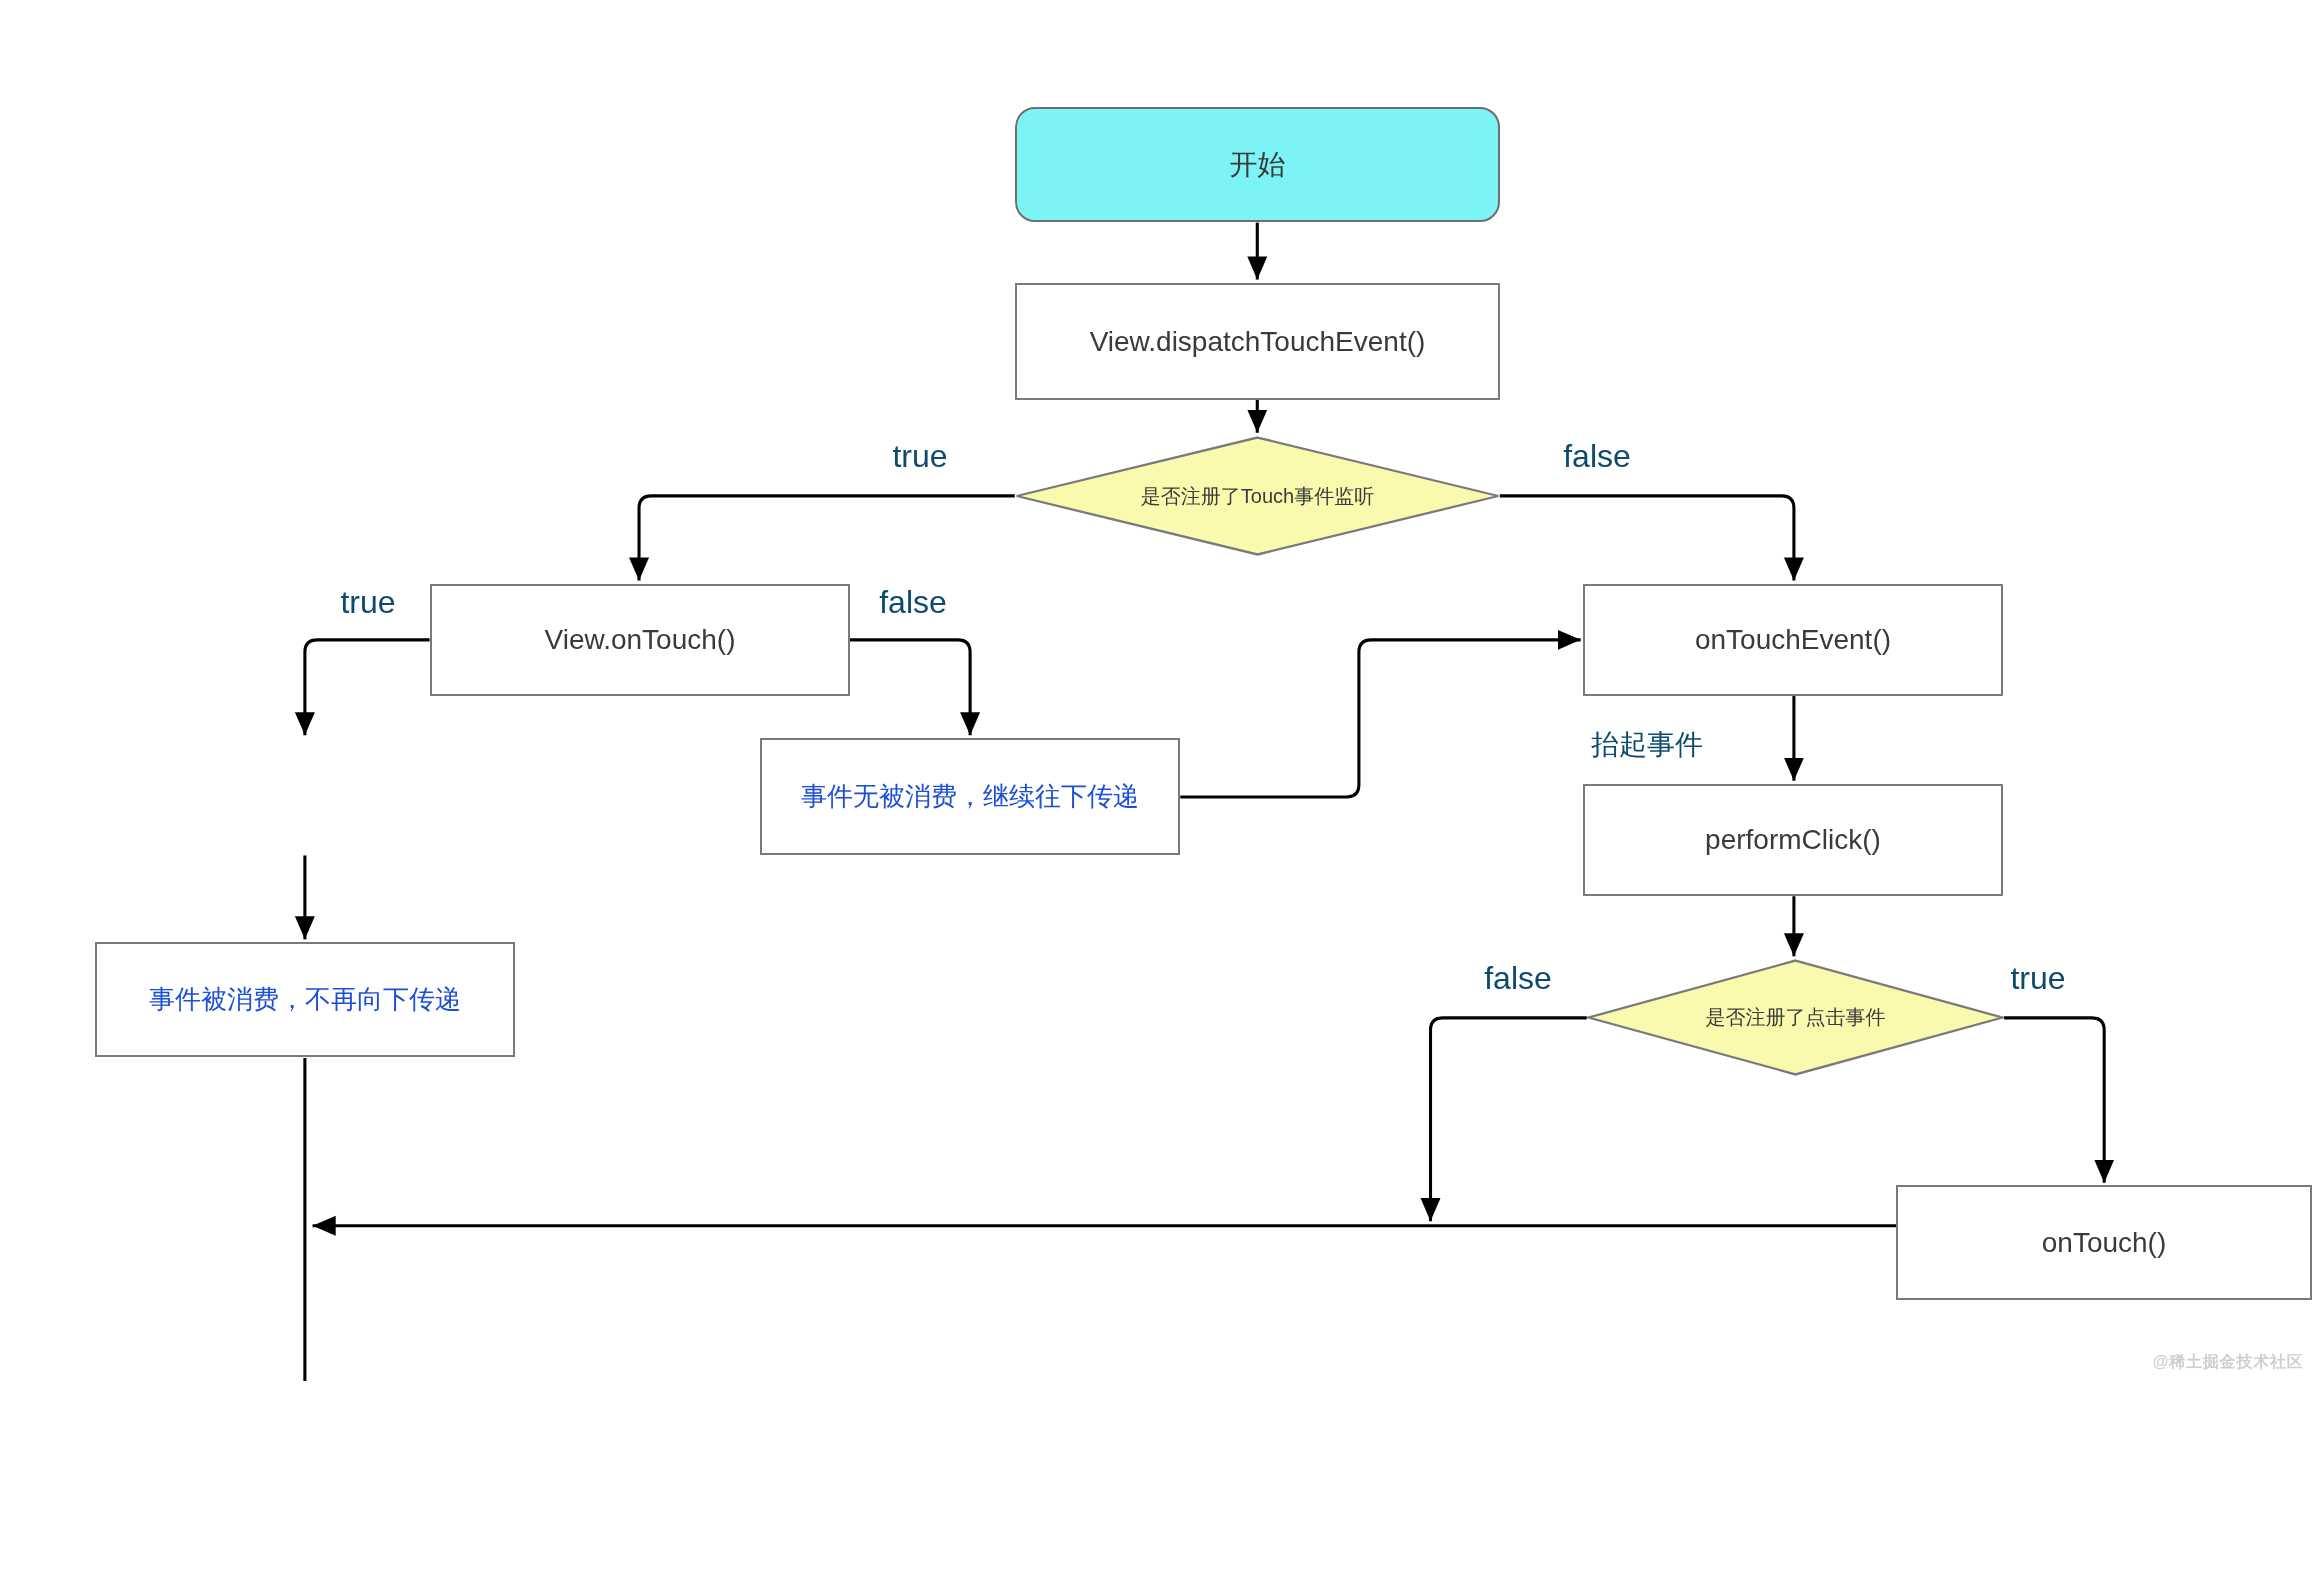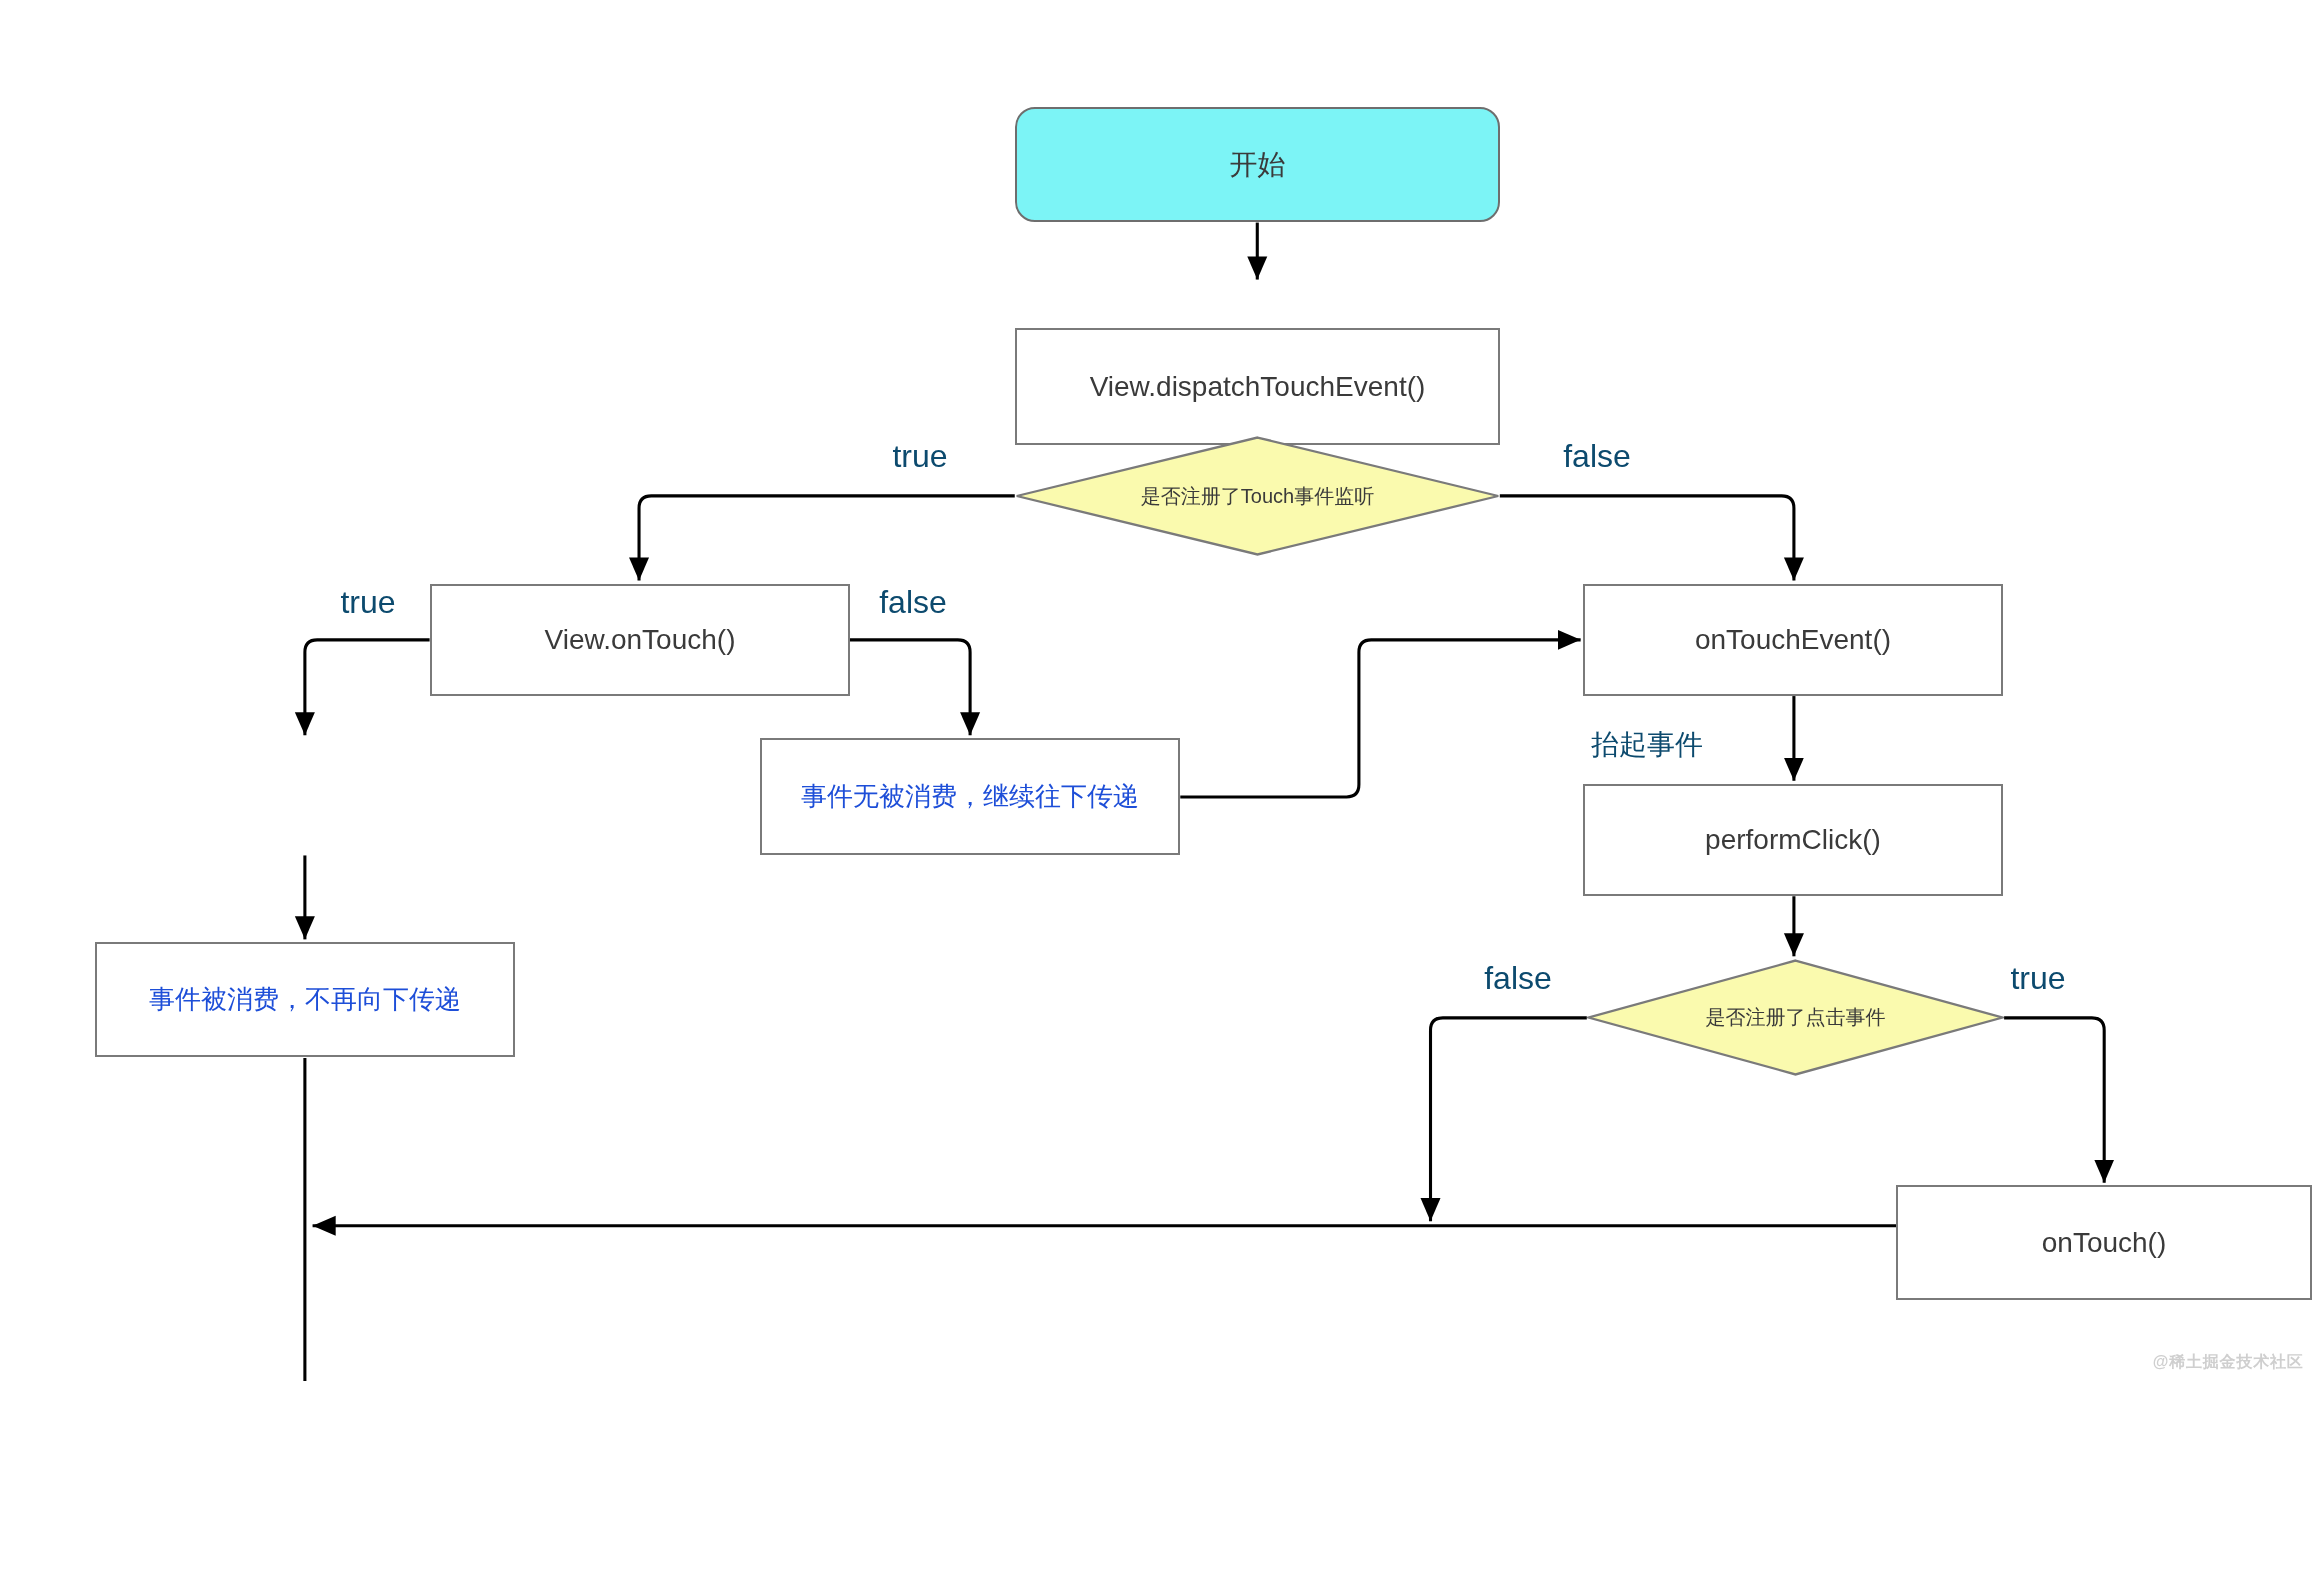--- a/index.html
+++ b/index.html
@@ -78,21 +78,21 @@
       <path marker-end="url(#arrow)" d="M2603 1322 L2717 1322 Q2733 1322 2733 1338 L2733 1536"></path>
       <path marker-end="url(#arrow)" d="M2463 1592 L406 1592"></path>
       <path marker-end="url(#arrow)" d="M396 1374 L396 1864"></path>
     </g>
   </svg>
 
   <div class="node terminal" style="left:1015px;top:107px;width:485px;height:115px;">
     <span>开始</span>
   </div>
 
-  <div class="node" style="left:1015px;top:283px;width:485px;height:117px;margin-top:45px;">
+  <div class="node" style="left:1015px;top:283px;width:485px;height:117px;">
     <span>View.dispatchTouchEvent()</span>
   </div>
 
   <div class="diamond" style="left:1015px;top:436px;width:485px;height:120px;">
     <svg width="485" height="120" viewBox="0 0 630 156">
       <polygon points="315,2 628,78 315,154 2,78" fill="#FAFAAE" stroke="#7a7a7a" stroke-width="3"></polygon>
     </svg>
     <span class="dlabel">是否注册了Touch事件监听</span>
   </div>
 

